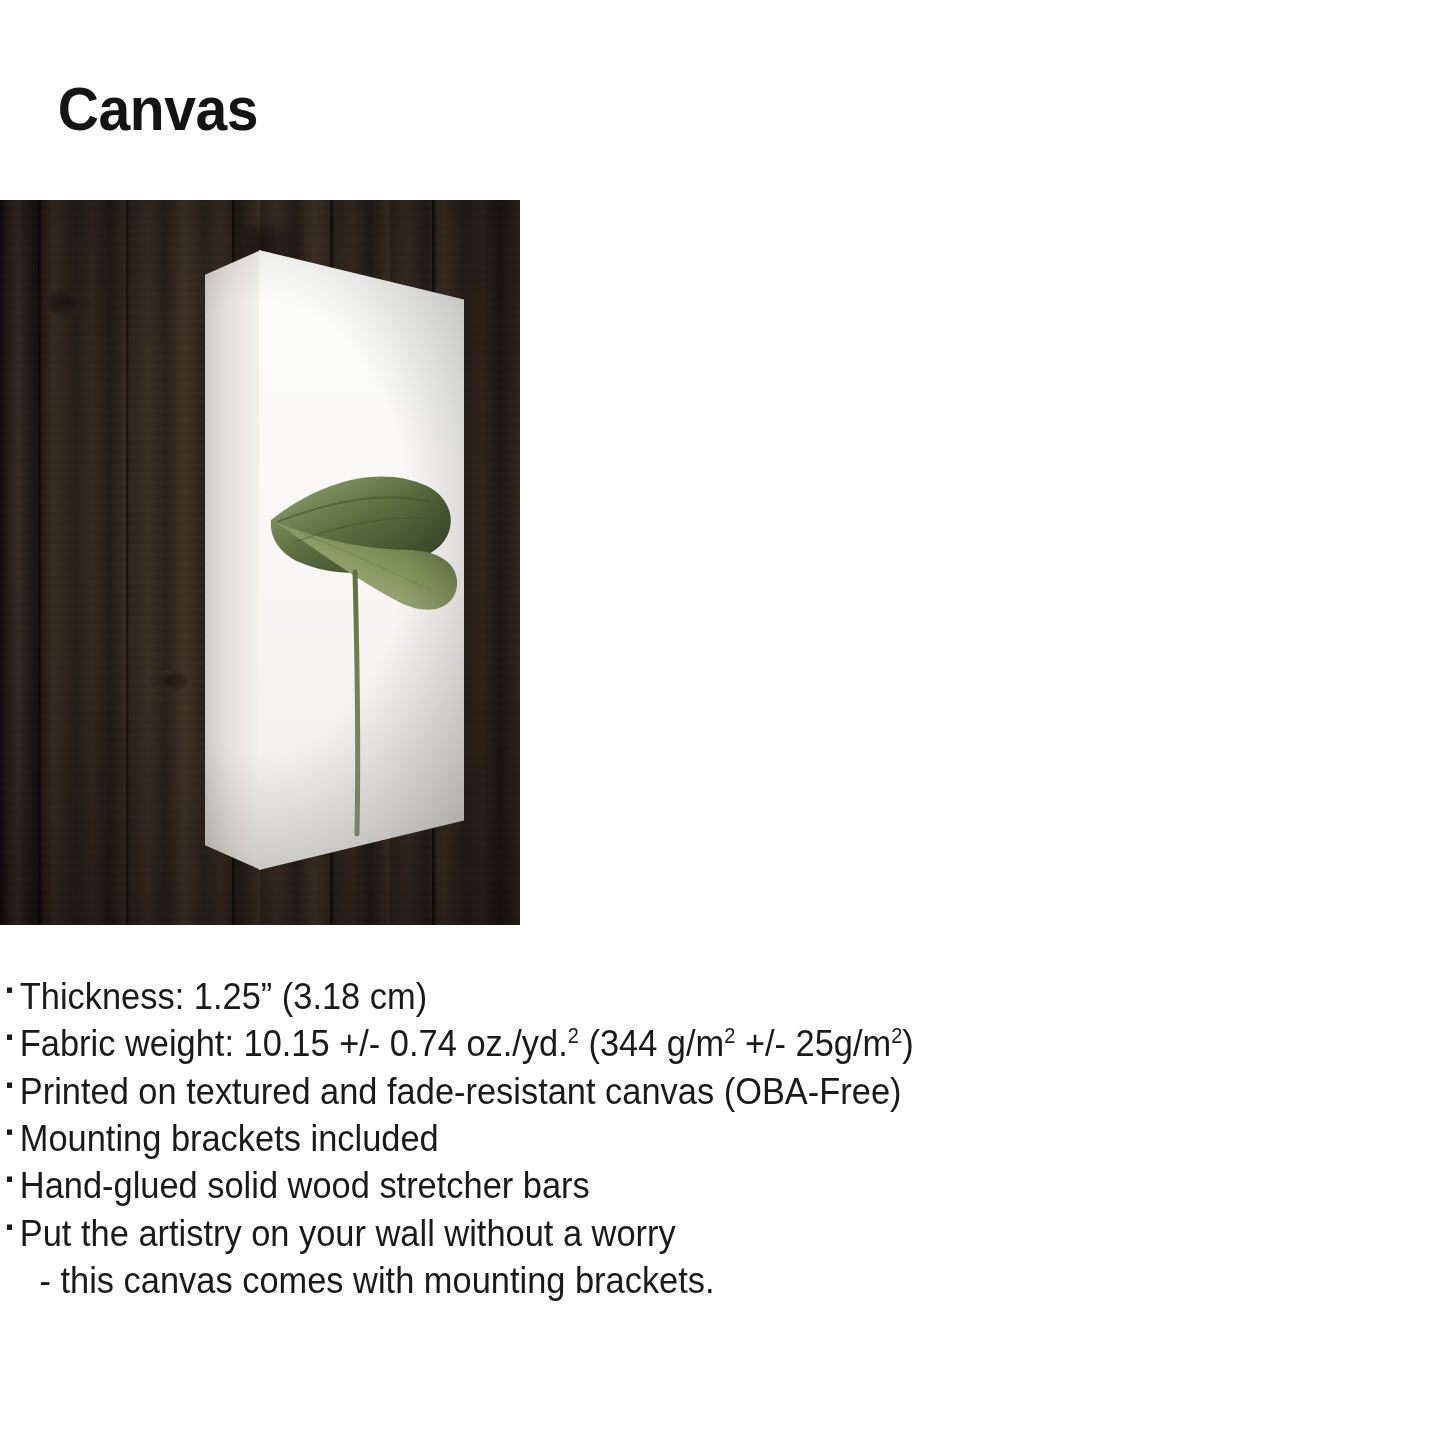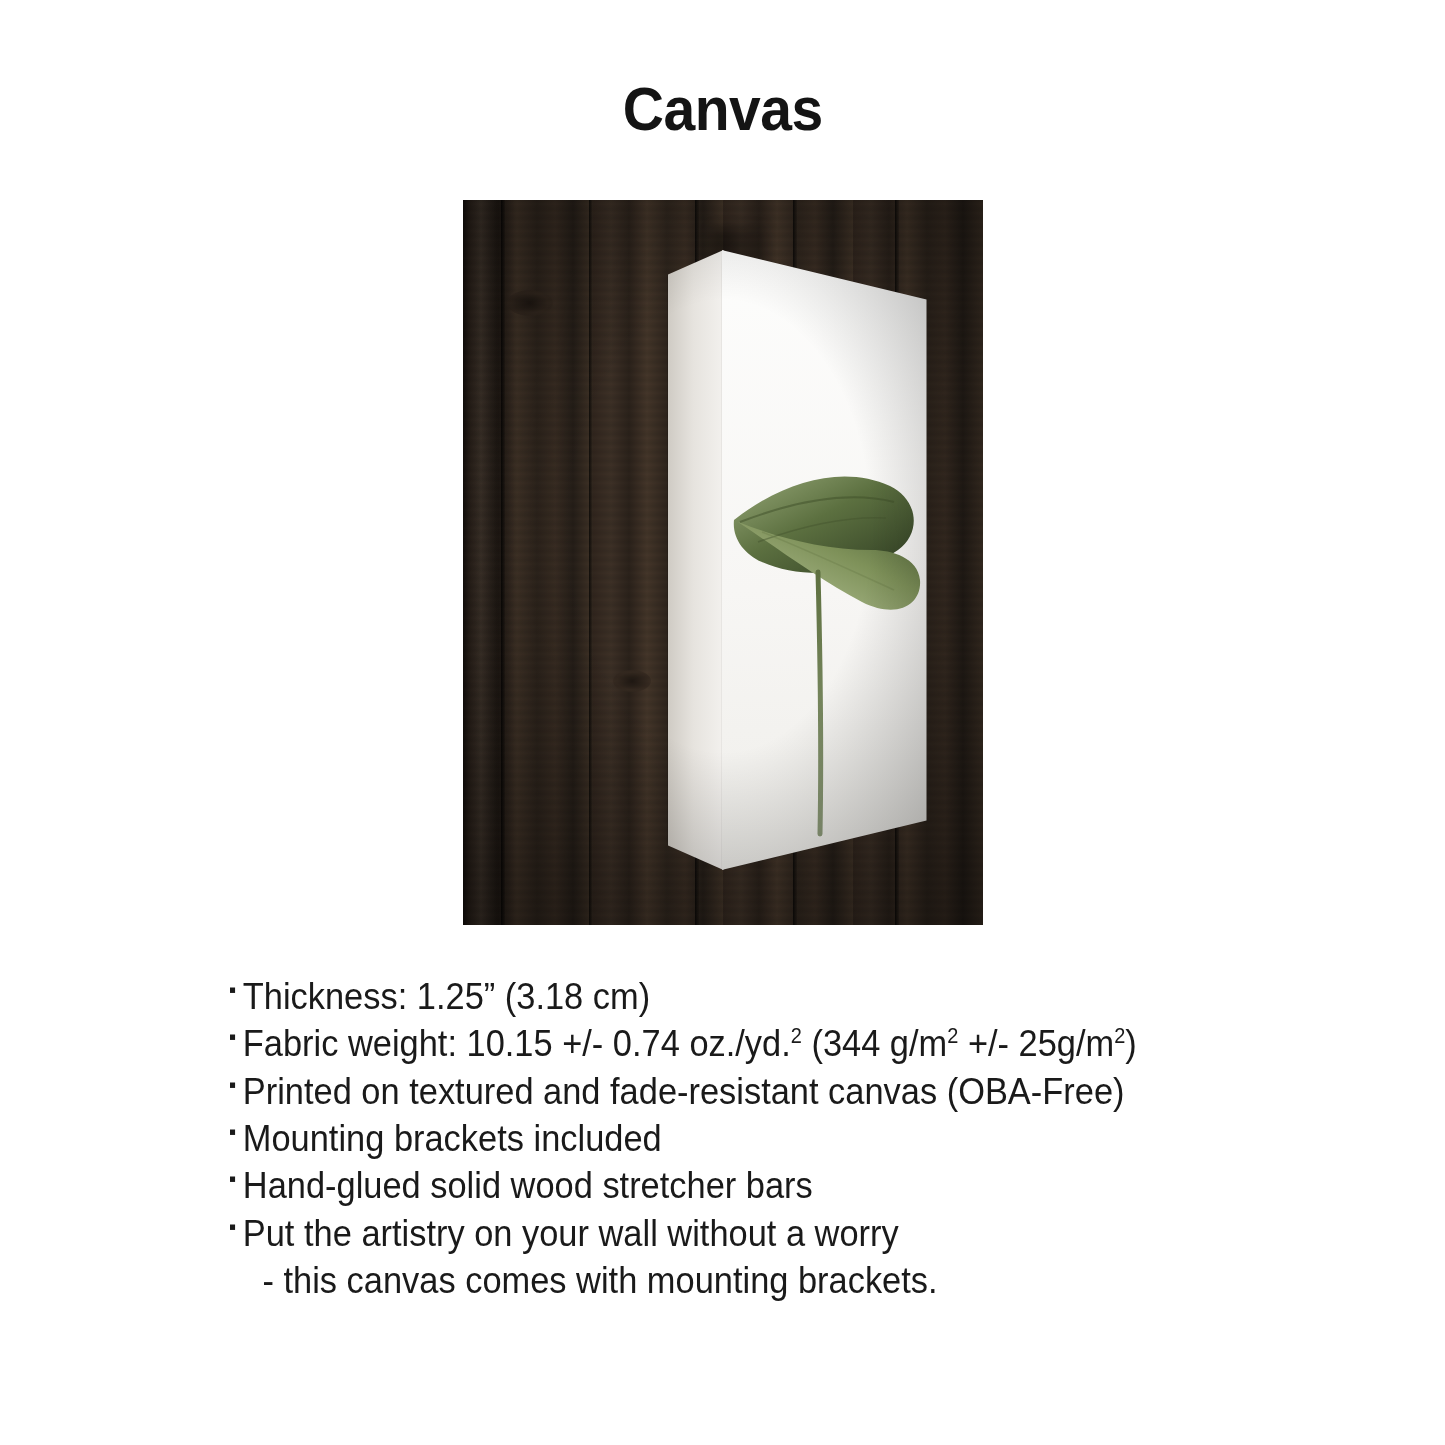--- a/index.html
+++ b/index.html
@@ -15,21 +15,20 @@
     overflow: hidden;
     position: relative;
   }
   .page {
     width: 1445px;
     height: 1445px;
     position: relative;
     background: #ffffff;
     display: flex;
     flex-direction: column;
-    align-items: center;
   }
   .title {
     font-family: "Liberation Sans", sans-serif;
     font-size: 62px;
     font-weight: 700;
     letter-spacing: -0.5px;
     line-height: 1;
     margin-top: 78px;
     color: #141414;
     transform: scaleX(0.92);

